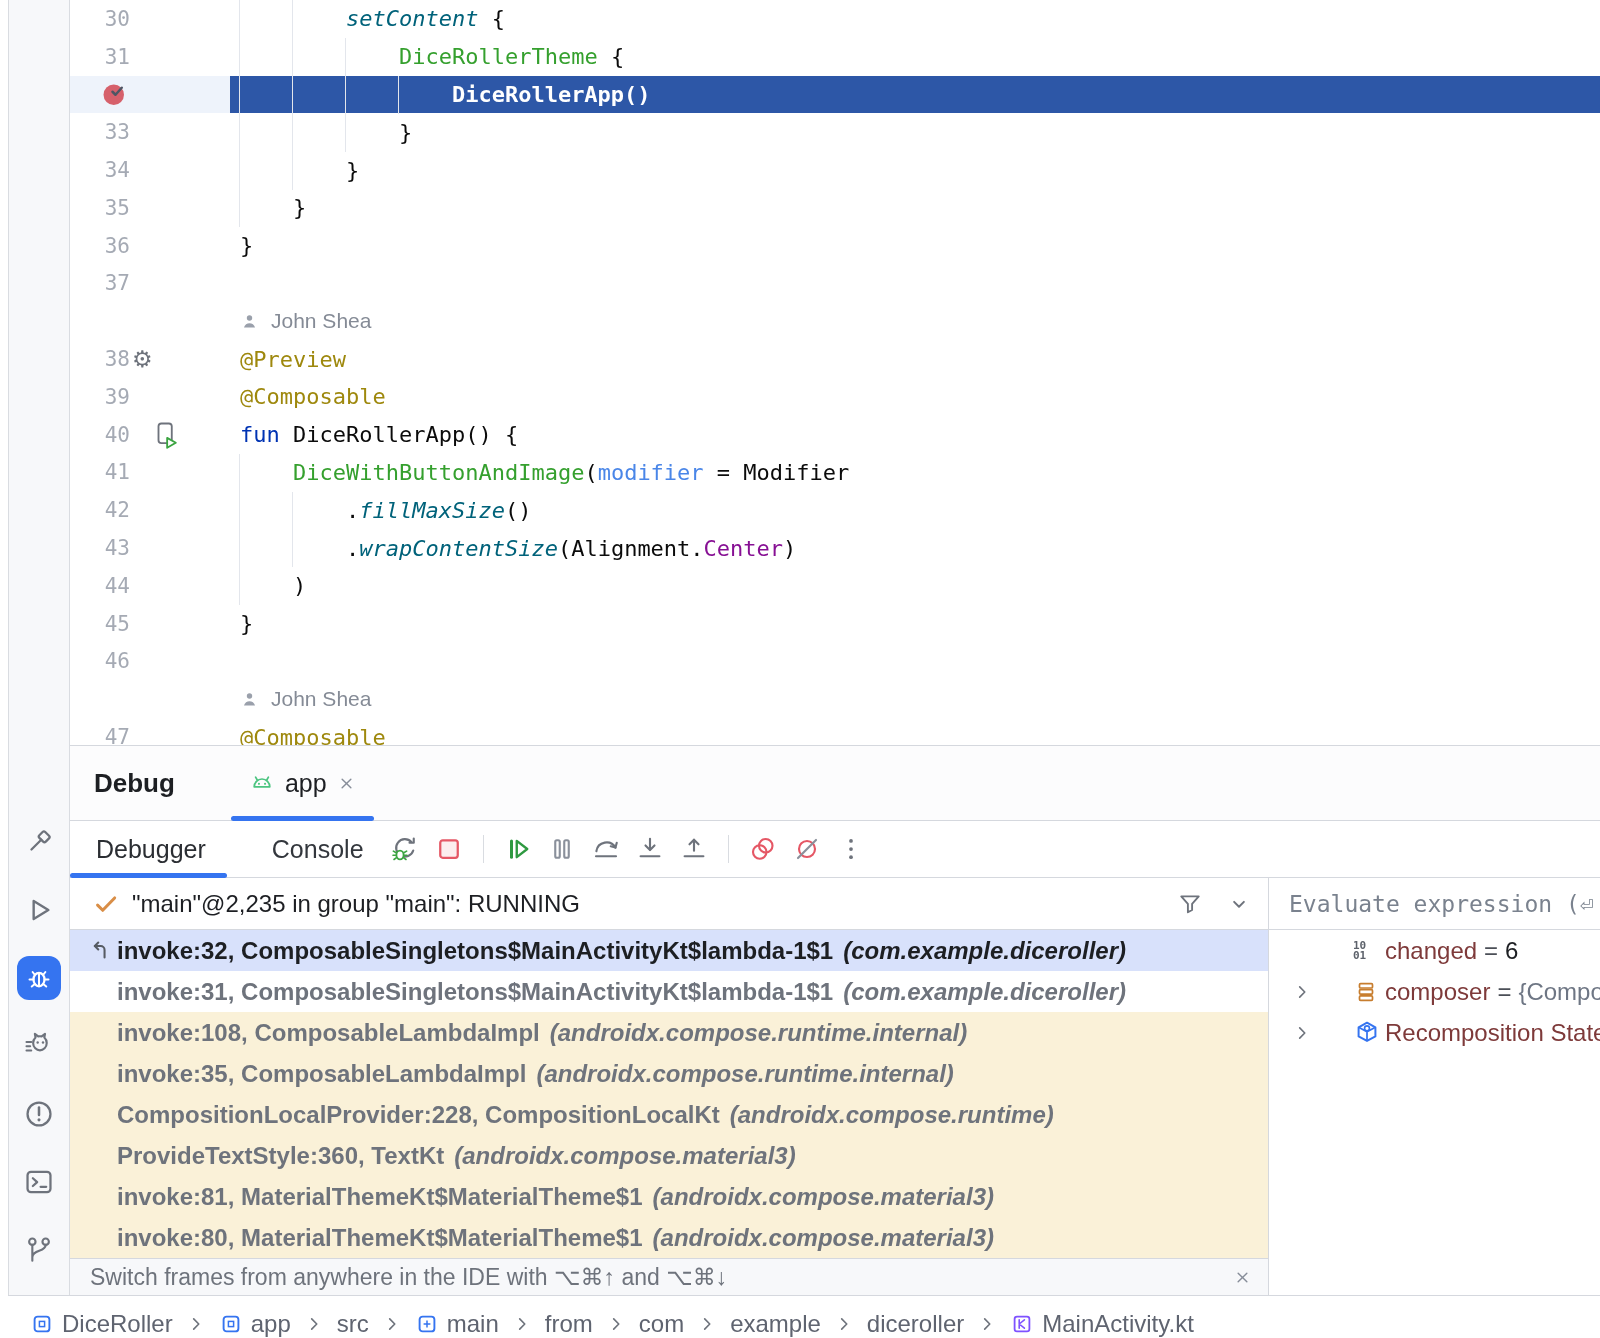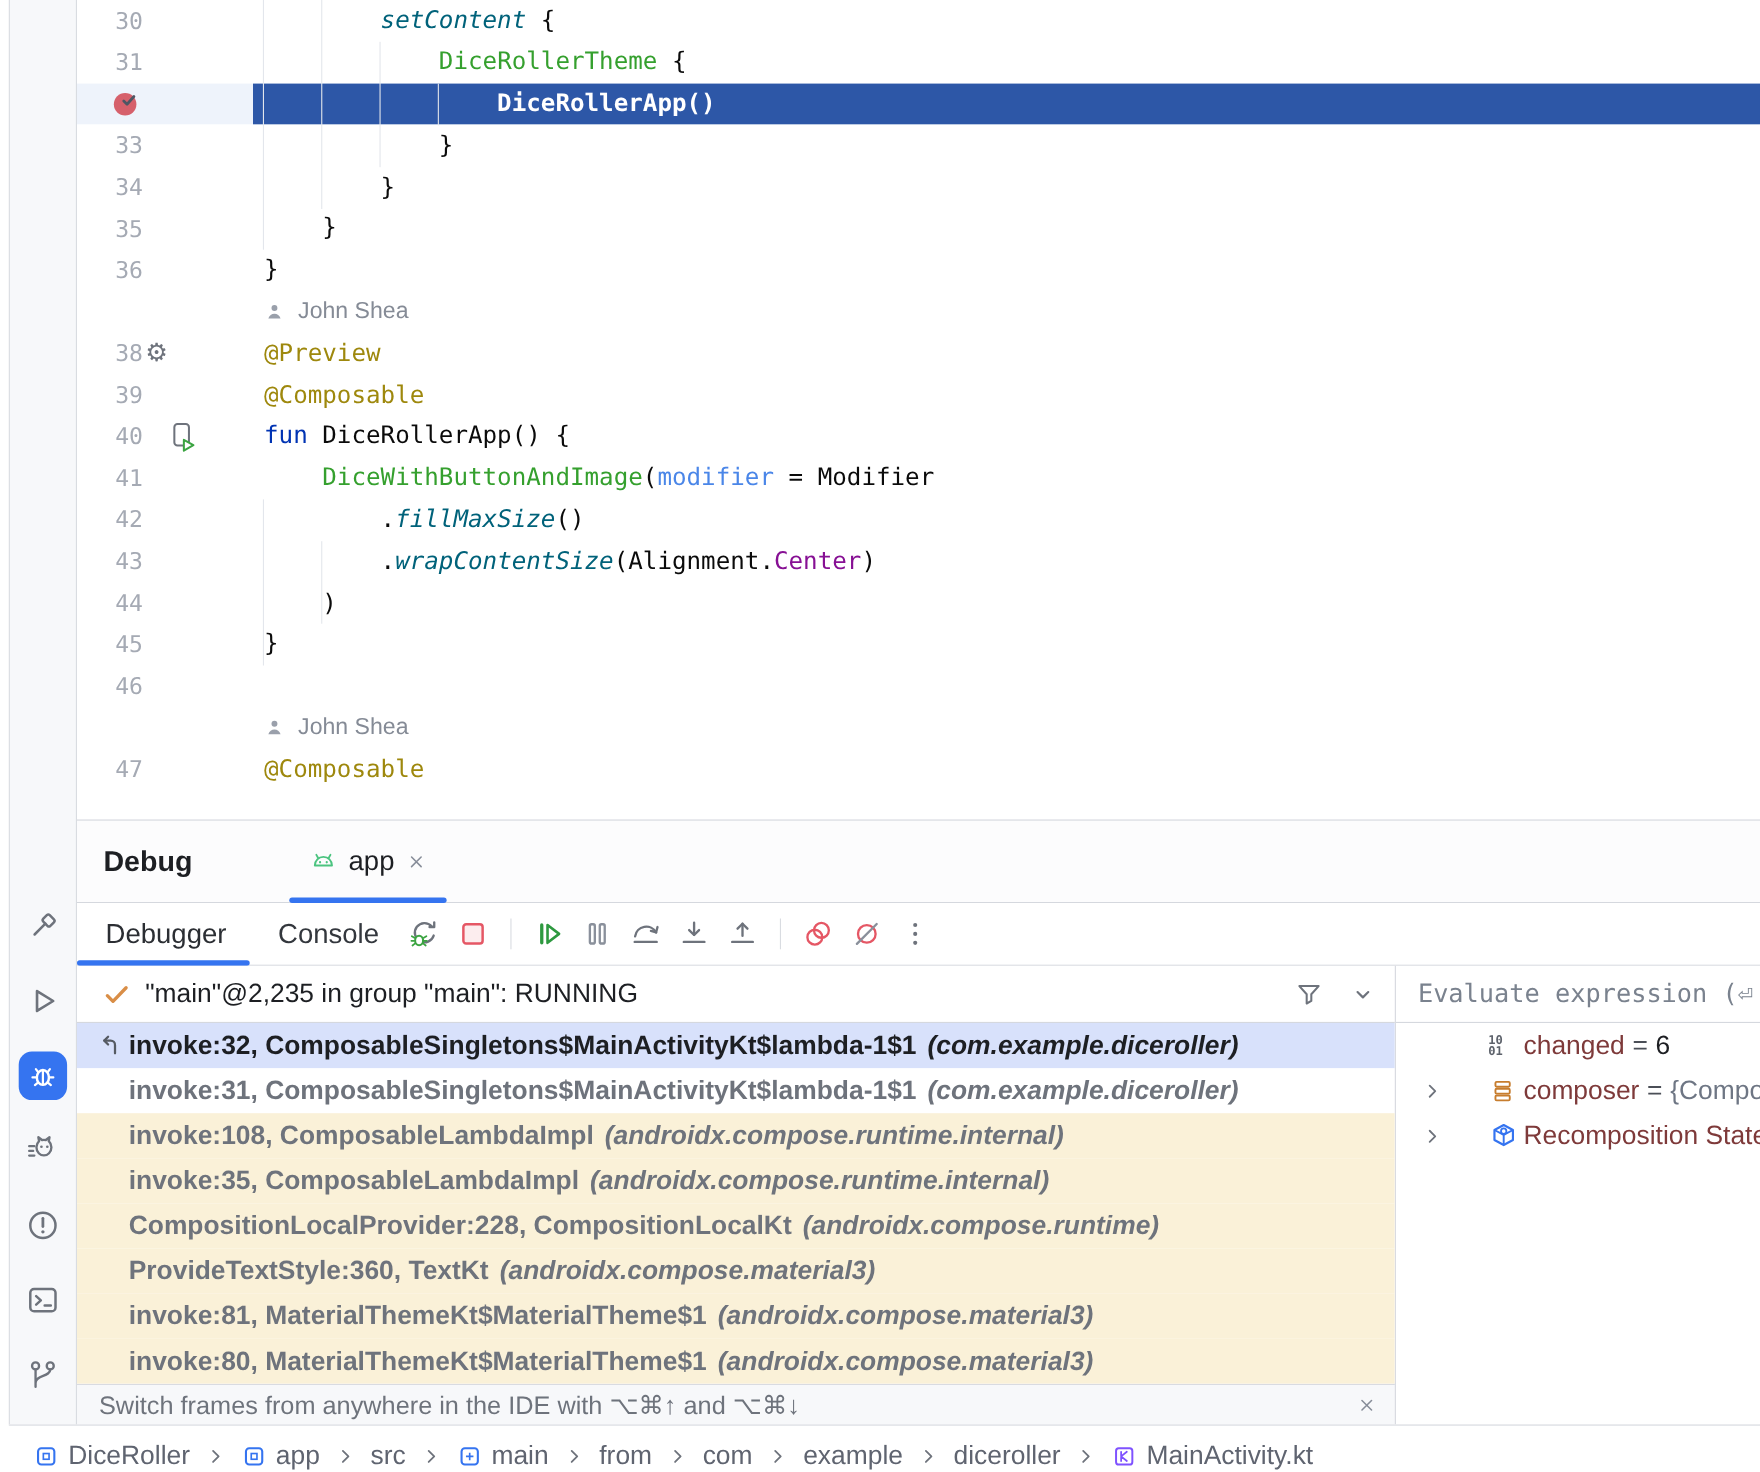--- a/index.html
+++ b/index.html
@@ -35,32 +35,32 @@
   .tk-plain { color:#0b0b0b; }
   .tk-exec { color:#ffffff; font-weight:700; }
   .ed-row.author .ed-code { font-family:"Liberation Sans", sans-serif; font-size:21px; color:#858b96; gap:12px; }
   .gut-ic { position:absolute; top:50%; transform:translateY(-50%); }
   .gut-gear { left:2px; font-family:"DejaVu Sans", sans-serif; font-size:23px; color:#6e737c; }
   .gut-preview-run { left:22px; }
   .bp-ic { position:relative; top:2px; }
 
   
   #dbg-header { position:absolute; left:70px; top:745px; width:1530px; height:76px; background:#fcfcfd;
-                border-top:1px solid #d5d8de; border-bottom:1px solid #d5d8de; display:flex; align-items:center; padding-left:24px;gap:32px; }
+                border-top:1px solid #d5d8de; border-bottom:1px solid #d5d8de; display:flex; align-items:center; padding-left:24px; }
   #dbg-title { font-weight:700; font-size:26px; color:#1d1f23; margin-right:56px; }
   #session-tab { position:relative; height:100%; display:flex; align-items:center; gap:10px; padding:0 18px; }
   #session-tab .tab-underline { position:absolute; left:0; bottom:-1px; width:100%; height:5px; background:#3574F0; border-radius:4px; }
   #session-tab-label { font-size:25px; color:#1d1f23; }
 
   #dbg-toolbar { position:absolute; left:70px; top:821px; width:1530px; height:57px; background:#fff;
                  border-bottom:1px solid #d5d8de; display:flex; align-items:center; padding-left:26px; }
   .view-tab { position:relative; height:100%; display:flex; align-items:center; font-size:25px; color:#2b2e33; }
   #tab-debugger { padding-right:2px; }
   #tab-debugger .tab-underline { position:absolute; left:-26px; bottom:-1px; width:157px; height:5px; background:#3574F0; border-radius:4px; }
-  #tab-console { margin-left:45px; color:#33373d; }
+  #tab-console { margin-left:64px; color:#33373d; }
   #dbg-tools { display:flex; align-items:center; margin-left:24px; gap:10px; }
   .tool-btn { width:34px; height:34px; display:flex; align-items:center; justify-content:center; border-radius:6px; }
   .tsep { width:1px; height:28px; background:#d9dce1; margin:0 7px; }
 
   #dbg-body { position:absolute; left:70px; top:878px; width:1530px; height:417px; display:flex; background:#fff; }
   #frames-col { width:1198px; flex:none; display:flex; flex-direction:column; }
   #thread-row { height:52px; flex:none; border-bottom:1px solid #d5d8de; display:flex; align-items:center; padding-left:22px; gap:12px;
                 font-size:24px; color:#1d1f23; position:relative; }
   #thread-filter { position:absolute; right:64px; top:50%; transform:translateY(-50%); }
   #thread-chevron { position:absolute; right:16px; top:50%; transform:translateY(-50%); }
@@ -198,20 +198,25 @@
       </div>
       <div class="ed-row code">
         <div class="ed-ln">35</div>
         <div class="ed-gut"></div>
         <div class="ed-code"><span class="tk-plain">    </span><span class="tk-plain">}</span></div>
       </div>
       <div class="ed-row code">
         <div class="ed-ln">36</div>
         <div class="ed-gut"></div>
         <div class="ed-code"><span class="tk-plain"></span><span class="tk-plain">}</span></div>
+      </div>
+      <div class="ed-row code">
+        <div class="ed-ln">37</div>
+        <div class="ed-gut"></div>
+        <div class="ed-code"><span class="tk-plain"></span></div>
       </div>
       <div class="ed-row author">
         <div class="ed-ln"></div>
         <div class="ed-gut"></div>
         <div class="ed-code"><span class="icn "><svg width="19" height="19" viewBox="0 0 24 24">
               <circle cx="12" cy="7.6" r="3.4" fill="#9aa0ab"></circle>
               <path d="M5 19.5c1-3.6 3.8-5.4 7-5.4s6 1.8 7 5.4z" fill="#9aa0ab"></path>
             </svg></span><span>John Shea</span></div>
       </div>
       <div class="ed-row code">

